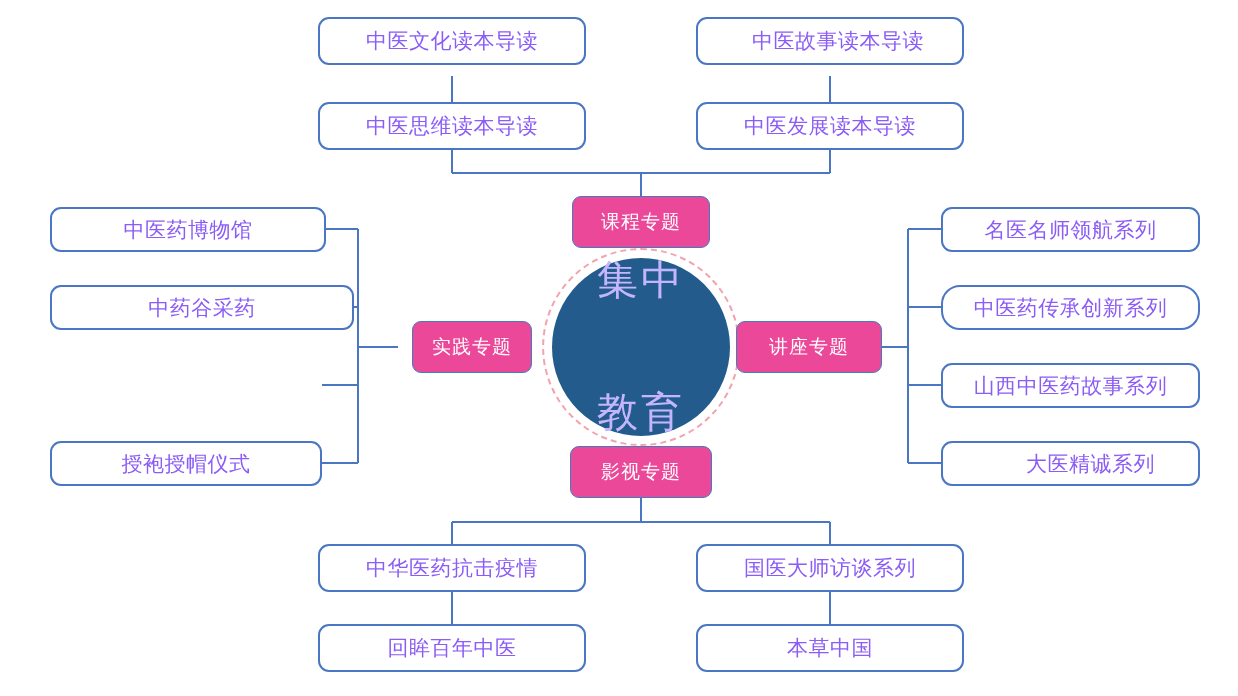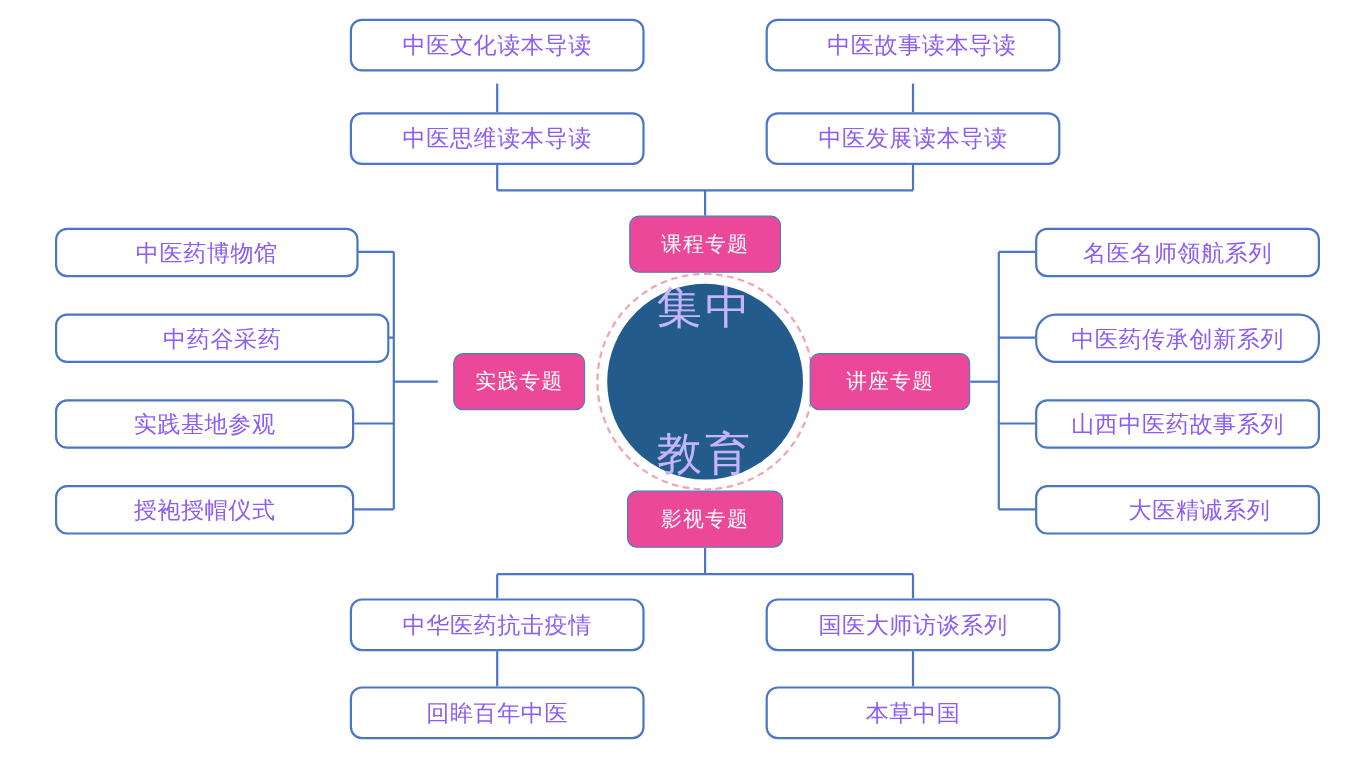--- a/index.html
+++ b/index.html
@@ -160,23 +160,20 @@
   <div class="node" style="left:696px; top:102px; width:268px; height:48px;">
     <span>中医发展读本导读</span>
   </div>
 
   <div class="node" style="left:50px; top:207px; width:276px; height:45px;text-align:right;">
     <span>中医药博物馆</span>
   </div>
   <div class="node" style="left:50px; top:285px; width:304px; height:45px;">
     <span>中药谷采药</span>
   </div>
-  <div class="node" style="left:50px; top:363px; width:272px; height:45px;">
-    <span>实践基地参观</span>
-  </div>
   <div class="node" style="left:50px; top:441px; width:272px; height:45px;">
     <span>授袍授帽仪式</span>
   </div>
 
   <div class="node" style="left:941px; top:207px; width:259px; height:45px;">
     <span>名医名师领航系列</span>
   </div>
   <div class="node" style="left:941px; top:285px; width:259px; height:45px;border-radius:19px;">
     <span>中医药传承创新系列</span>
   </div>

